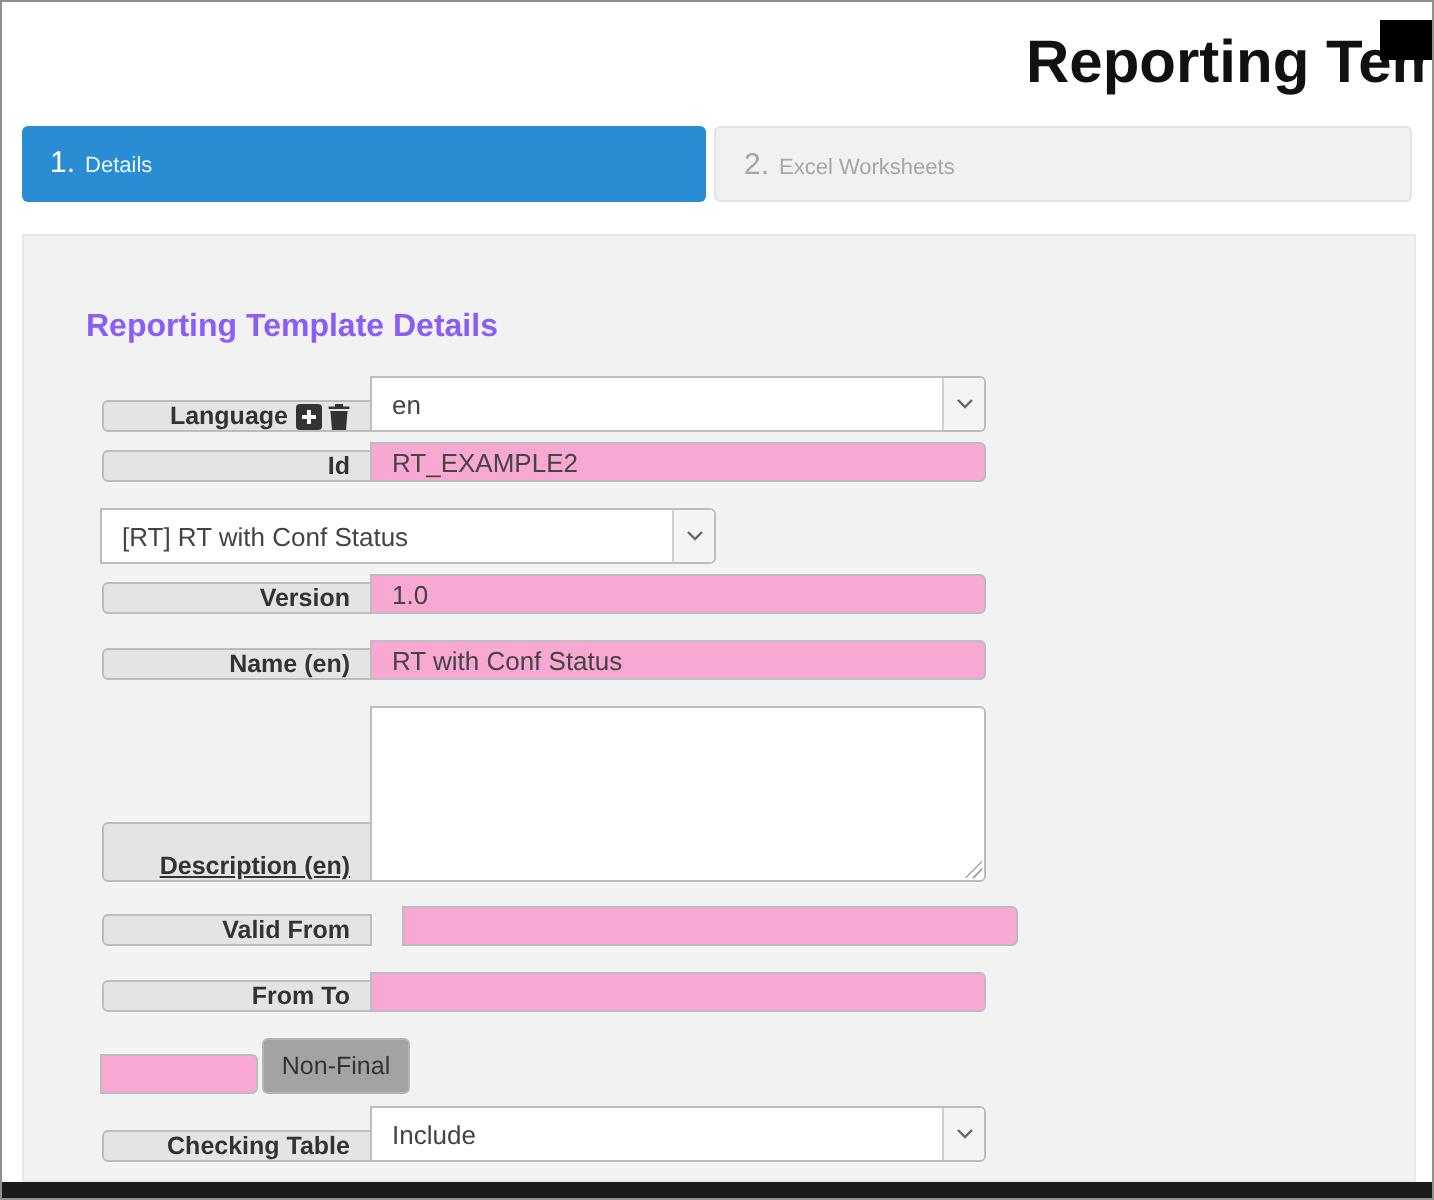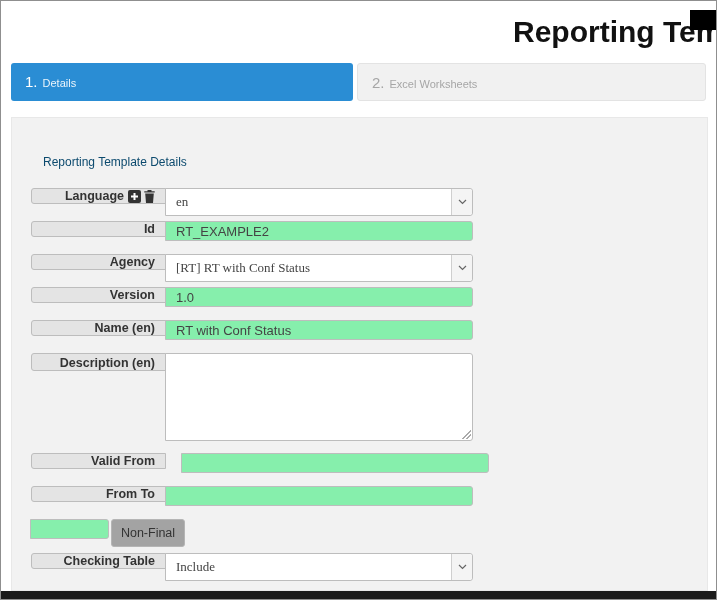--- a/index.html
+++ b/index.html
@@ -26,44 +26,44 @@
   .tab .tab-label{font-size:11px;margin-left:5px;}
   .tab-active{left:10px;width:342px;background:#2a8dd4;color:#ffffff;}
   .tab-active .tab-label{color:#eaf4fb;}
   .tab-inactive{left:356px;width:349px;background:#f1f1f1;border:1px solid #e3e3e3;color:#a6a6a6;}
   
   .panel{
     position:absolute;left:10px;top:116px;width:697px;height:474px;
     background:#f2f2f2;border:1px solid #e8e8e8;box-sizing:border-box;
   }
   .section-heading{
-    position:absolute;left:42px;top:154px;font-size:12px;font-weight:normal;color:#0c4a6e;
-  }
-  
-  .form-row{position:absolute;left:30px;display:flex;align-items:flex-start;}
+    position:absolute;left:42px;top:154px;font-size:16px;font-weight:bold;color:#8b5cf6;
+  }
+  
+  .form-row{position:absolute;left:50px;display:flex;align-items:flex-end;}
   .row-label{
     width:135px;box-sizing:border-box;background:#e4e4e4;border:1px solid #bdbdbd;
     border-radius:3px 0 0 3px;display:flex;align-items:center;justify-content:flex-end;
     gap:4px;padding-right:10px;font-size:12.5px;font-weight:bold;color:#333;
   }
-  .row-label.top-align{align-items:flex-start;padding-top:2px;}
+  .row-label.top-align{align-items:flex-start;padding-top:14px;text-decoration:underline;}
   .txt-input{
     width:308px;height:20px;box-sizing:border-box;margin-left:-1px;
-    border:1px solid #bdbdbd;border-radius:0 3px 3px 0;background:#86efac;
+    border:1px solid #bdbdbd;border-radius:0 3px 3px 0;background:#f9a8d4;
     padding:0 10px;font-size:13px;color:#444;
     font-family:"Liberation Sans","DejaVu Sans",sans-serif;outline:none;
   }
   .txt-input.short{width:79px;}
   .faux-select{
     width:308px;height:28px;box-sizing:border-box;margin-left:-1px;
     border:1px solid #bdbdbd;border-radius:0 3px 3px 0;background:#fff;
     display:flex;align-items:center;justify-content:space-between;
     font-size:13px;color:#444;cursor:default;
   }
-  .select-text{padding-left:10px;white-space:nowrap;overflow:hidden;font-family:Liberation Serif, serif;}
+  .select-text{padding-left:10px;white-space:nowrap;overflow:hidden;}
   .select-arrow{
     width:20px;align-self:stretch;border-left:1px solid #cfcfcf;background:#f4f4f4;
     border-radius:0 3px 3px 0;display:flex;align-items:center;justify-content:center;
   }
   .textarea-wrap{position:relative;margin-left:-1px;}
   .desc-textarea{
     width:308px;height:88px;box-sizing:border-box;display:block;
     border:1px solid #bdbdbd;border-radius:0 3px 3px 0;background:#fff;
     padding:5px 10px;font-size:13px;color:#444;resize:none;
     font-family:"Liberation Sans","DejaVu Sans",sans-serif;outline:none;
@@ -133,23 +133,20 @@
 </div>
 
 <div class="form-row" style="top:220px;">
   <div class="row-label">
     <span>Id</span>
   </div>
   <input class="txt-input" type="text" value="RT_EXAMPLE2" style="">
 </div>
 
 <div class="form-row" style="top:253px;">
-  <div class="row-label">
-    <span>Agency</span>
-  </div>
   <div class="faux-select">
     <span class="select-text">[RT] RT with Conf Status</span>
     <span class="select-arrow">
       <svg width="9" height="6" viewBox="0 0 9 6">
           <polyline points="1,1 4.5,4.5 8,1" fill="none" stroke="#666" stroke-width="1.2"></polyline>
         </svg>
     </span>
   </div>
 </div>
 

